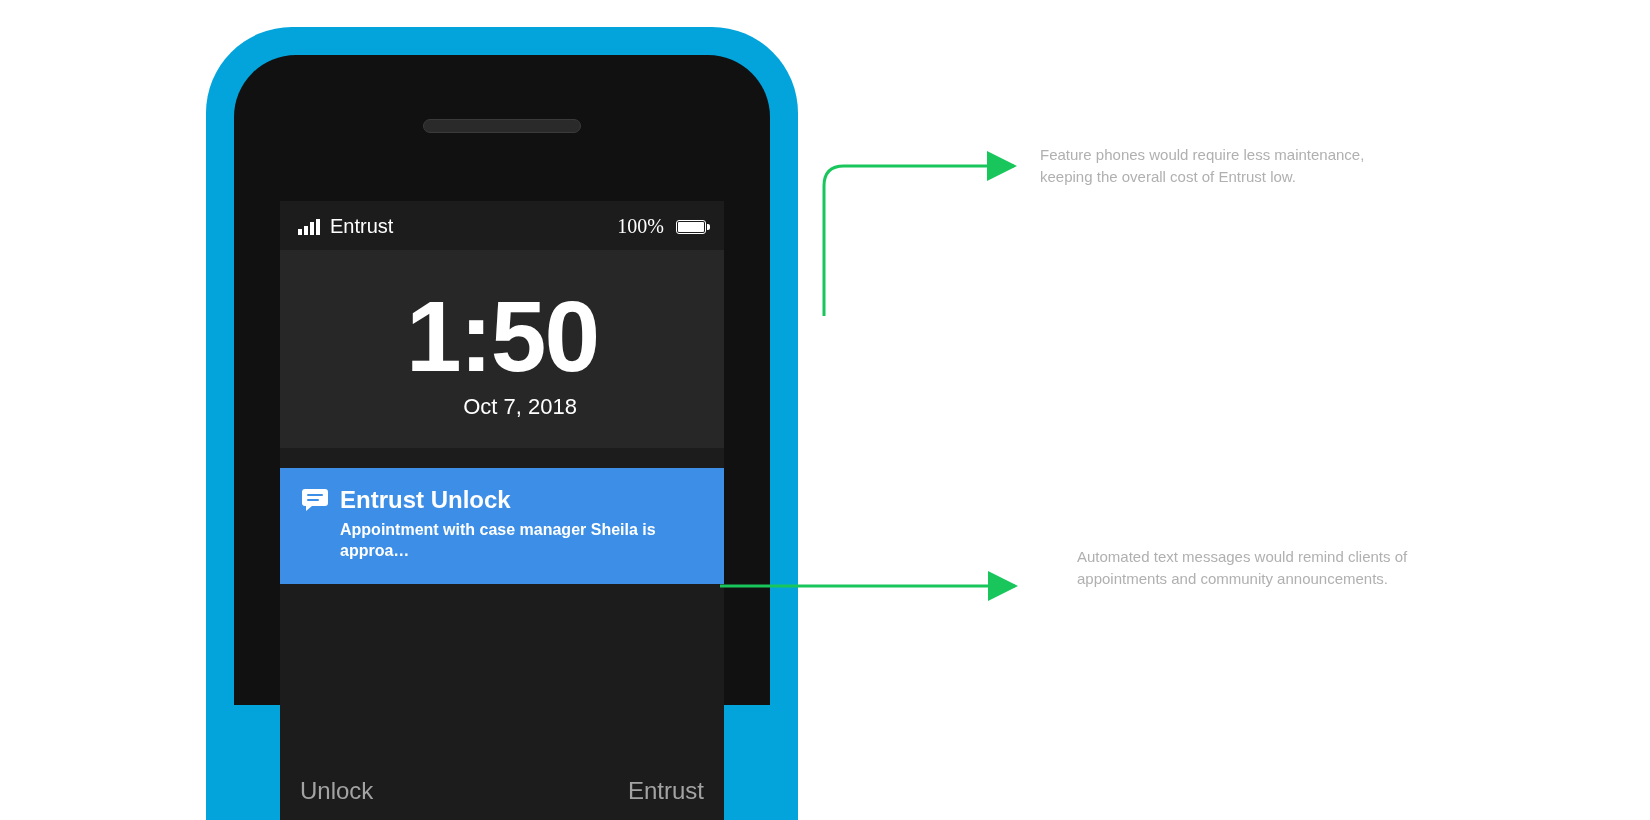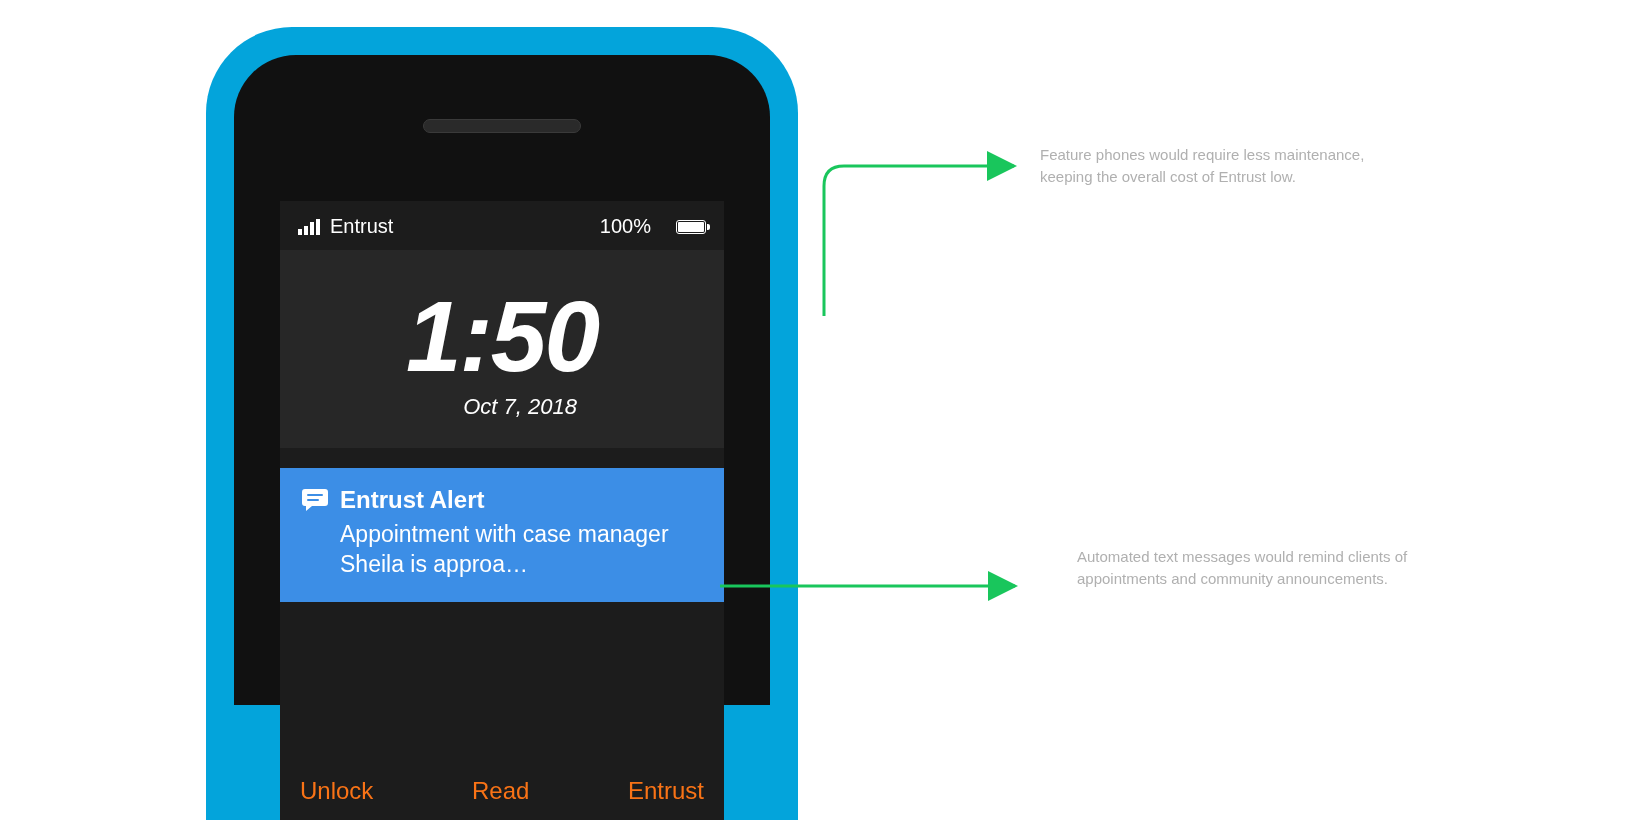--- a/index.html
+++ b/index.html
@@ -73,21 +73,22 @@
       background: #fff;
       display: block;
     }
     .signal-bars span:nth-child(1){height:6px;}
     .signal-bars span:nth-child(2){height:9px;}
     .signal-bars span:nth-child(3){height:13px;}
     .signal-bars span:nth-child(4){height:16px;}
     .status-right {
       display: flex;
       align-items: center;
-      gap: 25px;
+      gap: 12px;
+      font-family: Liberation Serif, serif;
     }
     .battery-icon {
       width: 30px;
       height: 14px;
       border: 1.5px solid #fff;
       border-radius: 3px;
       position: relative;
     }
     .battery-icon::after {
       content: '';
@@ -106,21 +107,20 @@
       bottom: 1px;
       right: 1px;
       background: #fff;
       border-radius: 1px;
     }
     .clock-area {
       color: #fff;
       text-align: center;
       background: #272727;
       padding: 36px 0 28px 0;
-      font-style: italic;
     }
     .clock {
       font-size: 100px;
       font-weight: 700;
       line-height: 1;
       letter-spacing: -2px;
     }
     .date {
       font-size: 22px;
       margin-top: 8px;
@@ -141,33 +141,34 @@
       margin-bottom: 6px;
     }
     .chat-icon {
       width: 26px;
       height: 22px;
       position: relative;
       flex-shrink: 0;
     }
     .chat-icon svg { display:block; }
     .notif-body {
-      font-size: 23px;
+      font-size: 16px;
       line-height: 1.3;
       padding-left: 38px;
+      font-weight: bold;
     }
     .softkeys {
       position: absolute;
       bottom: 0;
       left: 0;
       right: 0;
       display: flex;
       justify-content: space-between;
       padding: 16px 20px;
-      color: #f97316;
+      color: #a3a3a3;
       font-size: 24px;
     }
     .softkeys .center { flex: 1; text-align: center; }
     .annotation {
       position: absolute;
       color: #b0b0b0;
       font-size: 15px;
       line-height: 1.45;
       width: 340px;
     }
@@ -214,28 +215,27 @@
 
       <div class="notification">
         <div class="notif-header">
           <span class="chat-icon">
             <svg viewBox="0 0 26 22" width="26" height="22">
               <path d="M3 0 h20 a3 3 0 0 1 3 3 v11 a3 3 0 0 1 -3 3 h-13 l-6 5 v-5 h-1 a3 3 0 0 1 -3 -3 v-11 a3 3 0 0 1 3 -3 z" fill="#fff"></path>
               <line x1="6" y1="6" x2="20" y2="6" stroke="#3C8EE6" stroke-width="2" stroke-linecap="round"></line>
               <line x1="6" y1="11" x2="16" y2="11" stroke="#3C8EE6" stroke-width="2" stroke-linecap="round"></line>
             </svg>
           </span>
-          <span>Entrust Alert</span>
+          <span>Entrust Unlock</span>
         </div>
         <div class="notif-body">Appointment with case manager Sheila is approa…</div>
       </div>
 
       <div class="softkeys">
         <span>Unlock</span>
-        <span class="center">Read</span>
         <span>Entrust</span>
       </div>
 
     </div>
   </div>
 </div>
 
 <div class="arrow arrow-1">
   <svg width="220" height="170">
     <defs>

